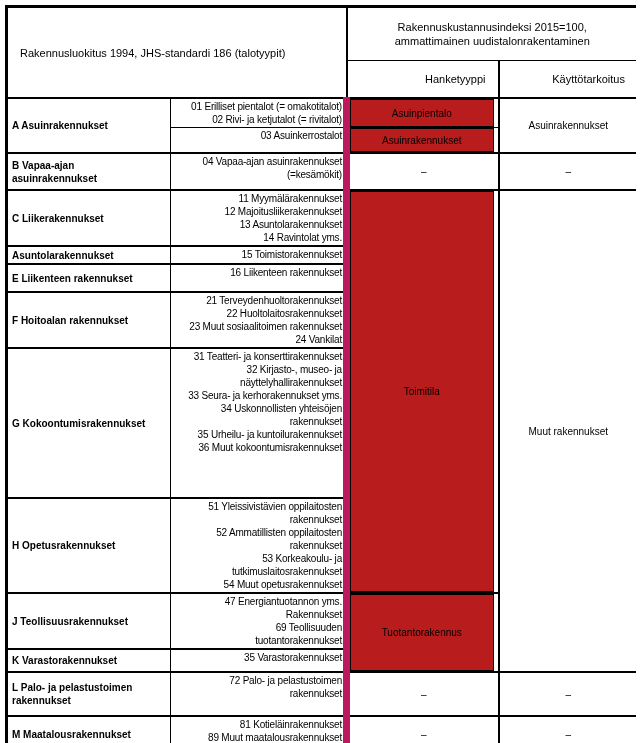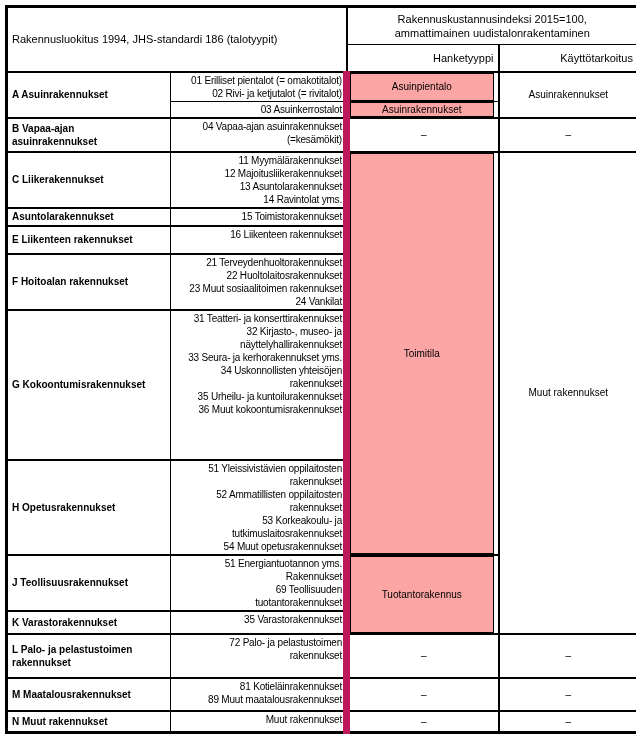--- a/index.html
+++ b/index.html
@@ -4,21 +4,21 @@
 <style>
   html, body { background:#ffffff; }
   body { margin:5px; font-family:"Liberation Sans", sans-serif; color:#000; }
 
   table.cls {
     border-collapse:collapse;
     table-layout:fixed;
     width:632px;
     border:3px solid #000;
   }
-  td { padding:4px; vertical-align:middle; overflow:hidden; }
+  td { padding:12px; vertical-align:middle; overflow:hidden; }
 
   
   .hdr-left {
     font-size:11px; line-height:14px;
     border-right:2px solid #000; white-space:pre-line;
   }
   .hdr-right { font-size:11px; text-align:center; line-height:14px; white-space:pre-line; }
   .hdr-sub  { font-size:11px; text-align:right; }
   .hdr-sub.divider { border-right:2px solid #000; }
 
@@ -32,21 +32,21 @@
   .sub {
     font-size:10px; line-height:13px; letter-spacing:-0.2px;
     padding:1px 1px 1px 2px; vertical-align:top; white-space:pre-line;
     border-right:7px solid #be185d;
     text-align:right;
   }
   
   .hanke { border-right:2px solid #000; position:relative; font-size:10px; text-align:center; }
   .gbox {
     position:absolute; top:0; bottom:0; left:0; right:4px;
-    background:#fca5a5; border:1px solid #000;
+    background:#b91c1c; border:1px solid #000;
     display:flex; align-items:center; justify-content:center;
   }
   
   .kaytto { font-size:10px; text-align:center; }
 
   tr.cat    { border-top:2px solid #000; }
   tr.subrow { border-top:1px solid #000; }
   tr.h2row  { border-top:1px solid #000; }
 </style>
 </head>
@@ -144,21 +144,21 @@
 rakennukset
 52 Ammatillisten oppilaitosten
 rakennukset
 53 Korkeakoulu- ja
 tutkimuslaitosrakennukset
 54 Muut opetusrakennukset</td>
   </tr>
 
   <tr class="cat" style="height:56px">
     <td class="lbl">J Teollisuusrakennukset</td>
-    <td class="sub">51 Energiantuotannon yms.
+    <td class="sub">47 Energiantuotannon yms.
 Rakennukset
 69 Teollisuuden
 tuotantorakennukset</td>
     <td class="hanke" rowspan="2">
       <div class="gbox">Tuotantorakennus</div>
     </td>
   </tr>
 
   <tr class="cat" style="height:23px">
     <td class="lbl">K Varastorakennukset</td>

